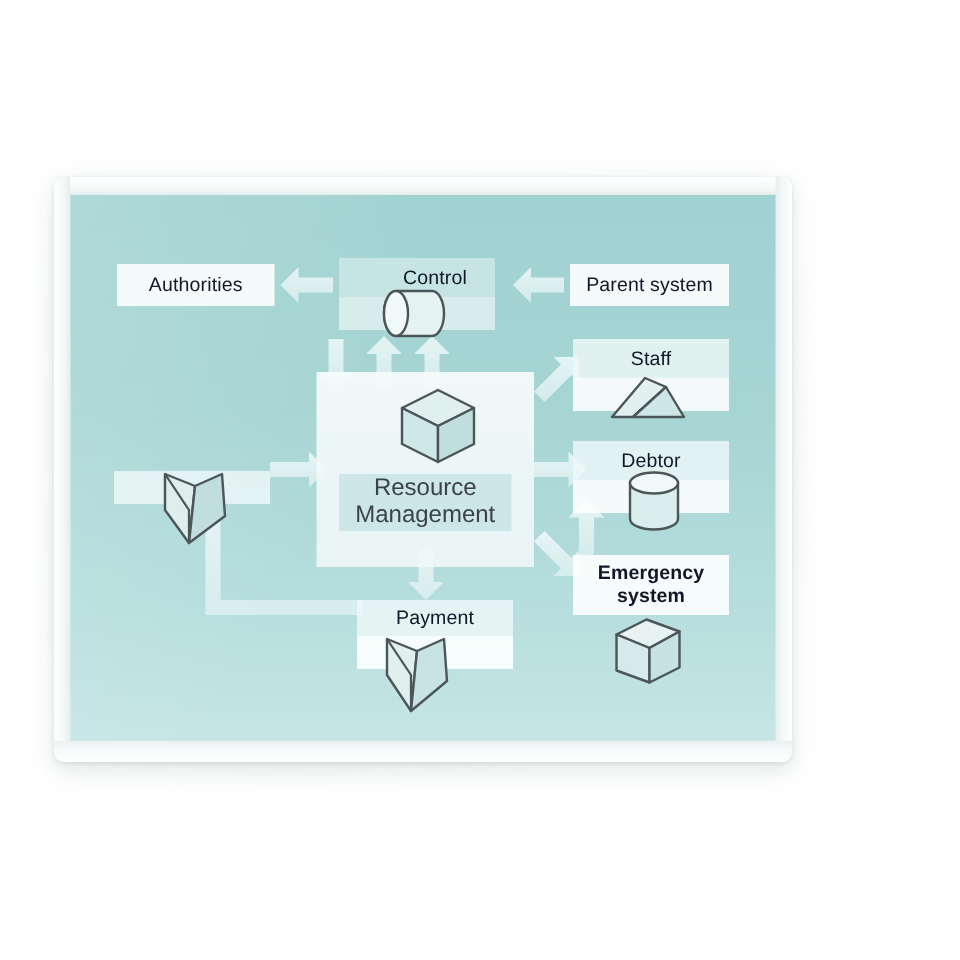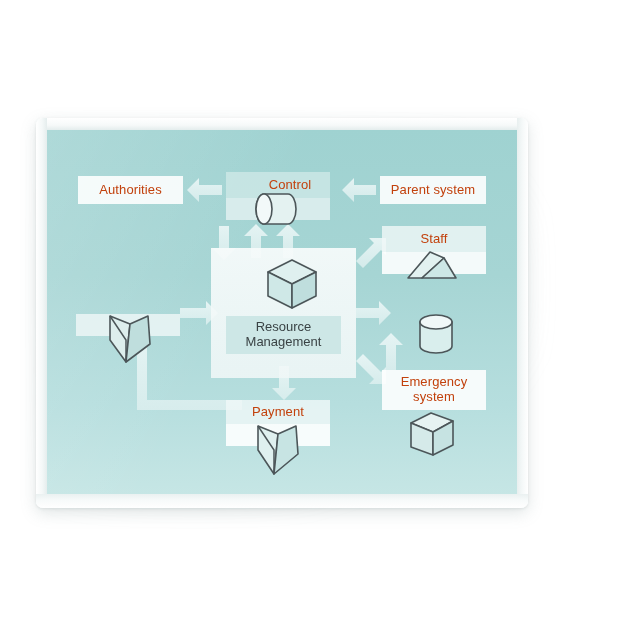--- a/index.html
+++ b/index.html
@@ -55,38 +55,38 @@
   }
 
   
   .diagram{position:absolute;left:46px;top:128px;width:472px;height:368px;}
 
   
   .node{position:absolute;}
   .band{
     position:absolute;left:0;right:0;
     display:flex;align-items:center;justify-content:center;
-    color:#c2410c;letter-spacing:.1px;text-align:center;line-height:1.12;
+    color:#0f172a;letter-spacing:.1px;text-align:center;line-height:1.12;
   }
   .band-label{font-size:13px;}
   .band-white{background:rgba(255,255,255,.88);}
   .band-soft{background:rgba(240,248,248,.80);}
   .band-tint{background:rgba(205,232,231,.82);}
   .band-tint2{background:rgba(225,240,240,.86);}
 
   
   .core{
     position:absolute;left:165px;top:120px;width:145px;height:130px;
     background:linear-gradient(to bottom,rgba(247,251,251,.93),rgba(240,247,247,.88));
   }
   .core-label{
     position:absolute;left:180px;top:188px;width:115px;height:38px;
     background:rgba(200,229,228,.88);
     display:flex;align-items:center;justify-content:center;
-    color:#3a4345;font-size:13px;line-height:1.12;text-align:center;
+    color:#3a4345;font-size:16px;line-height:1.12;text-align:center;
   }
   svg.arrowsvg{position:absolute;left:0;top:0;width:472px;height:368px;overflow:visible;}
   .icon-svg{position:absolute;overflow:visible;}
 
   .lbl2{white-space:pre-line;}
 </style>
 </head>
 <body>
 
 <div id="stage">
@@ -166,47 +166,51 @@
     </div>
 
     <div class="node" style="left:334px;top:48px;width:106px;height:28px;">
       <div class="band band-white band-label" style="top:0;height:28px;">Parent system</div>
     </div>
     <svg class="icon-svg" style="left:358px;top:118px;width:56px;height:36px;" viewBox="0 0 56 36">
       <polygon points="4,32 26,6 40,12 18,32" fill="#e2f1f0" stroke="#4c5659" stroke-width="1.6" stroke-linejoin="round"></polygon>
       <polygon points="18,32 40,12 52,32" fill="#cde7e6" stroke="#4c5659" stroke-width="1.6" stroke-linejoin="round"></polygon>
     </svg>
 
+    <div class="node" style="left:336px;top:166px;width:104px;height:48px;">
+      <div class="band band-soft band-label" style="top:0;height:26px;">Debtor</div>
+      <div class="band band-white" style="top:26px;height:22px;"></div>
+    </div>
     <svg class="icon-svg" style="left:368px;top:186px;width:44px;height:42px;" viewBox="0 0 44 42">
       <path d="M6,8 L6,32 A16,7 0 0 0 38,32 L38,8 Z" fill="#d9eeed" stroke="#4c5659" stroke-width="1.6"></path>
       <ellipse cx="22" cy="8" rx="16" ry="7" fill="#f0f8f8" stroke="#4c5659" stroke-width="1.6"></ellipse>
     </svg>
 
     <div class="node" style="left:30px;top:160px;width:104px;height:48px;">
       <div class="band band-soft" style="top:26px;height:22px;"></div>
     </div>
     <svg class="icon-svg" style="left:58px;top:182px;width:58px;height:60px;" viewBox="0 0 58 60">
       <polygon points="6,6 26,14 22,52 6,30" fill="#ddeeed" stroke="#4c5659" stroke-width="1.6" stroke-linejoin="round"></polygon>
       <polygon points="26,14 44,6 46,34 22,52" fill="#bfdedd" stroke="#4c5659" stroke-width="1.6" stroke-linejoin="round"></polygon>
       <polyline points="6,6 22,30 22,52" fill="none" stroke="#4c5659" stroke-width="1.5"></polyline>
     </svg>
 
-    <div class="node" style="left:336px;top:242px;width:104px;height:40px;">
+    <div class="node" style="left:336px;top:242px;width:104px;height:40px;font-weight:bold;">
       <div class="band band-white band-label" style="top:0;height:40px;">
         <span class="lbl2">Emergency
 system</span>
       </div>
     </div>
     <svg class="icon-svg" style="left:362px;top:282px;width:48px;height:48px;" viewBox="0 0 48 48">
       <polygon points="3,13 23,3 45,11 25,22" fill="#e6f3f2" stroke="#4c5659" stroke-width="1.6" stroke-linejoin="round"></polygon>
       <polygon points="3,13 25,22 25,45 3,37" fill="#d5eae9" stroke="#4c5659" stroke-width="1.6" stroke-linejoin="round"></polygon>
       <polygon points="45,11 25,22 25,45 45,35" fill="#c6e3e2" stroke="#4c5659" stroke-width="1.6" stroke-linejoin="round"></polygon>
     </svg>
 
-    <div class="node" style="left:180px;top:272px;width:104px;height:46px;">
+    <div class="node" style="left:192px;top:272px;width:104px;height:46px;">
       <div class="band band-soft band-label" style="top:0;height:24px;">Payment</div>
       <div class="band band-white" style="top:24px;height:22px;"></div>
     </div>
     <svg class="icon-svg" style="left:206px;top:292px;width:58px;height:62px;" viewBox="0 0 58 62">
       <polygon points="6,6 26,14 22,54 6,30" fill="#dff0ef" stroke="#4c5659" stroke-width="1.6" stroke-linejoin="round"></polygon>
       <polygon points="26,14 44,6 46,34 22,54" fill="#c7e4e3" stroke="#4c5659" stroke-width="1.6" stroke-linejoin="round"></polygon>
       <polyline points="6,6 22,30 22,54" fill="none" stroke="#4c5659" stroke-width="1.5"></polyline>
     </svg>
 
   </div>

